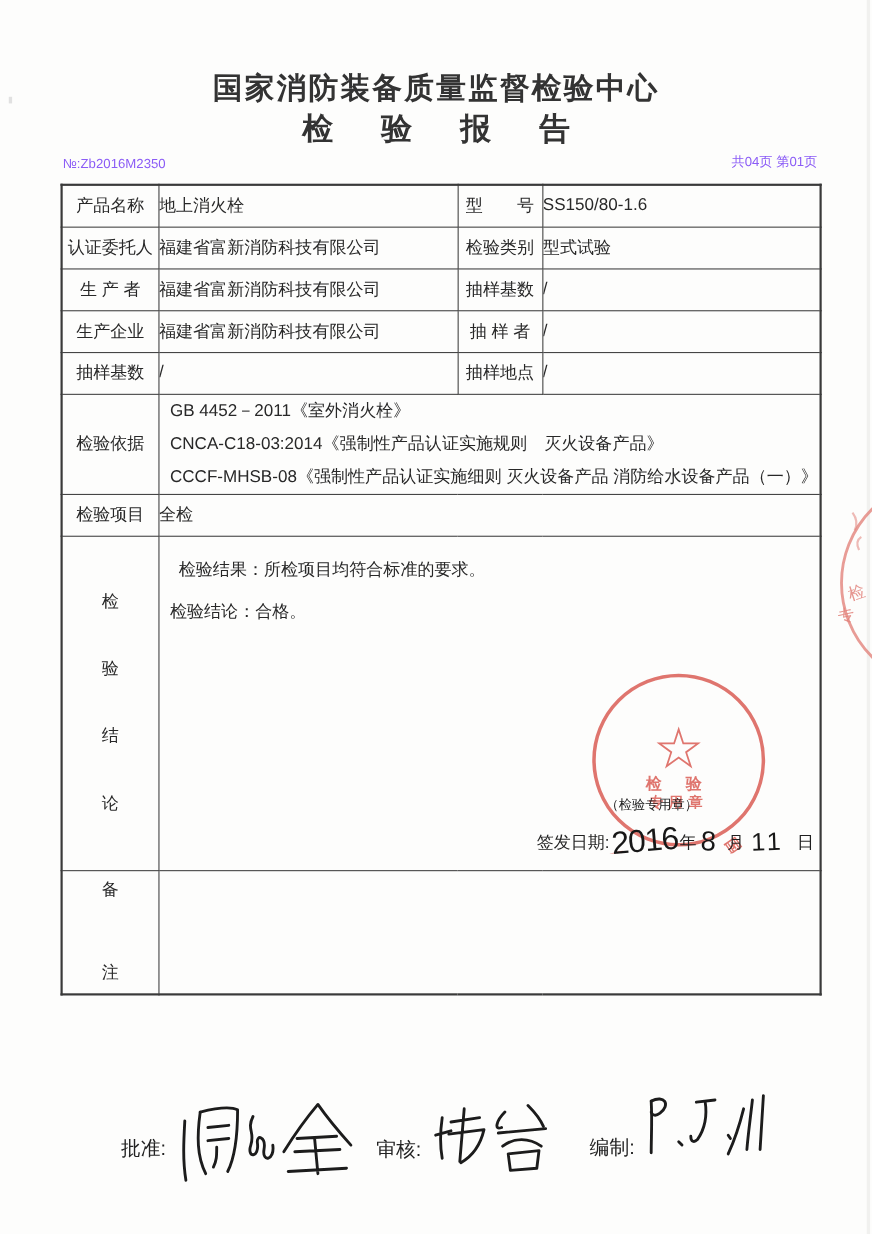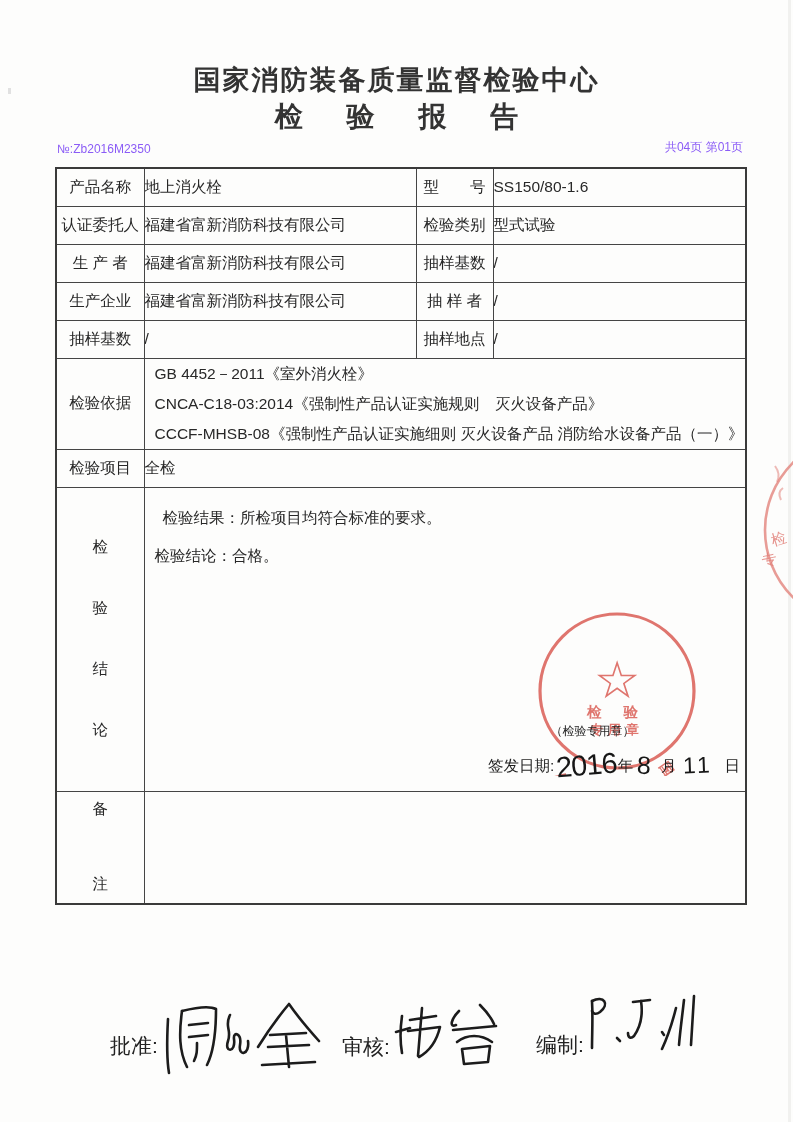--- a/index.html
+++ b/index.html
@@ -62,21 +62,21 @@
   .hand{font-weight:500;color:#171717;display:inline-block;}
   .hand-year{font-size:29px;transform:rotate(-5deg);letter-spacing:-1px;margin:0 1px 2px 2px;}
   .hand-month{font-size:25px;transform:rotate(3deg);margin:0 10px 2px 4px;}
   .hand-day{font-size:23px;transform:rotate(-2deg);letter-spacing:3px;margin:0 12px 2px 6px;}
 
   
   .stamp-svg{position:absolute;left:387px;top:118px;z-index:2;opacity:.92;}
   .edge-stamp{position:absolute;right:0;top:438px;z-index:2;}
 
   
-  .footer-label{position:absolute;font-size:21px;color:#222;}
+  .footer-label{position:absolute;font-size:18px;color:#222;}
   .lab-approve{left:110px;top:1032px;}
   .lab-review{left:342px;top:1033px;}
   .lab-prepare{left:536px;top:1031px;}
   .sig{position:absolute;}
   .sig path{fill:none;stroke:#1c1c1c;stroke-width:2.6;stroke-linecap:round;stroke-linejoin:round;}
   .sig1{left:158px;top:993px;}
   .sig2{left:393px;top:998px;}
   .sig3{left:583px;top:992px;}
 </style>
 </head>

